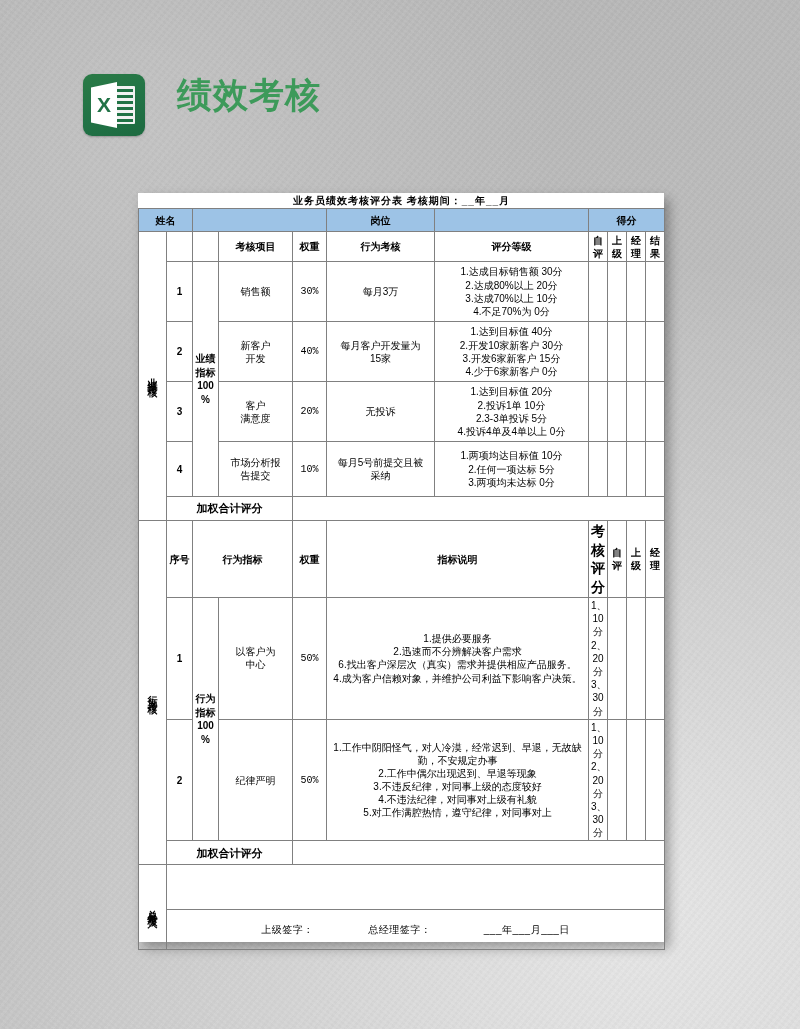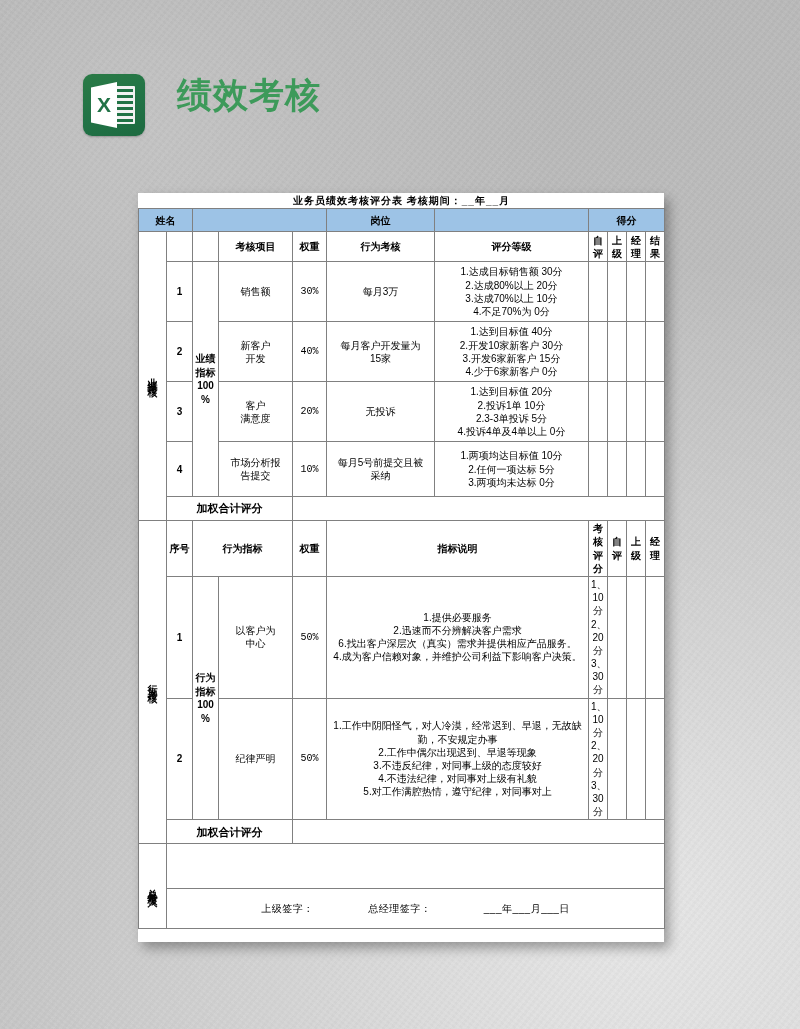--- a/index.html
+++ b/index.html
@@ -233,21 +233,21 @@
     <td class="bold" colspan="3" style="font-size:11px">加权合计评分</td>
     <td colspan="7"></td>
   </tr>
 
   <tr style="height:30px">
     <td rowspan="4" class="vtext">行为考核</td>
     <td class="hdr-white" style="word-break:break-all;font-size:10px">序号</td>
     <td class="hdr-white" colspan="2">行为指标</td>
     <td class="hdr-white">权重</td>
     <td class="hdr-white" colspan="2">指标说明</td>
-    <td class="hdr-white" style="font-size:10px;word-break:break-all">考核评分</td>
+    <td class="hdr-white" style="font-size:14px;word-break:break-all">考核评分</td>
     <td class="hdr-white" style="word-break:break-all">自评</td>
     <td class="hdr-white" style="word-break:break-all">上级</td>
     <td class="hdr-white" style="word-break:break-all">经理</td>
   </tr>
 
   <tr style="height:95px">
     <td class="idx">1</td>
     <td rowspan="2" class="bold" style="font-size:10px;line-height:1.35">
       <span>行为</span><br>
       <span>指标</span><br>

